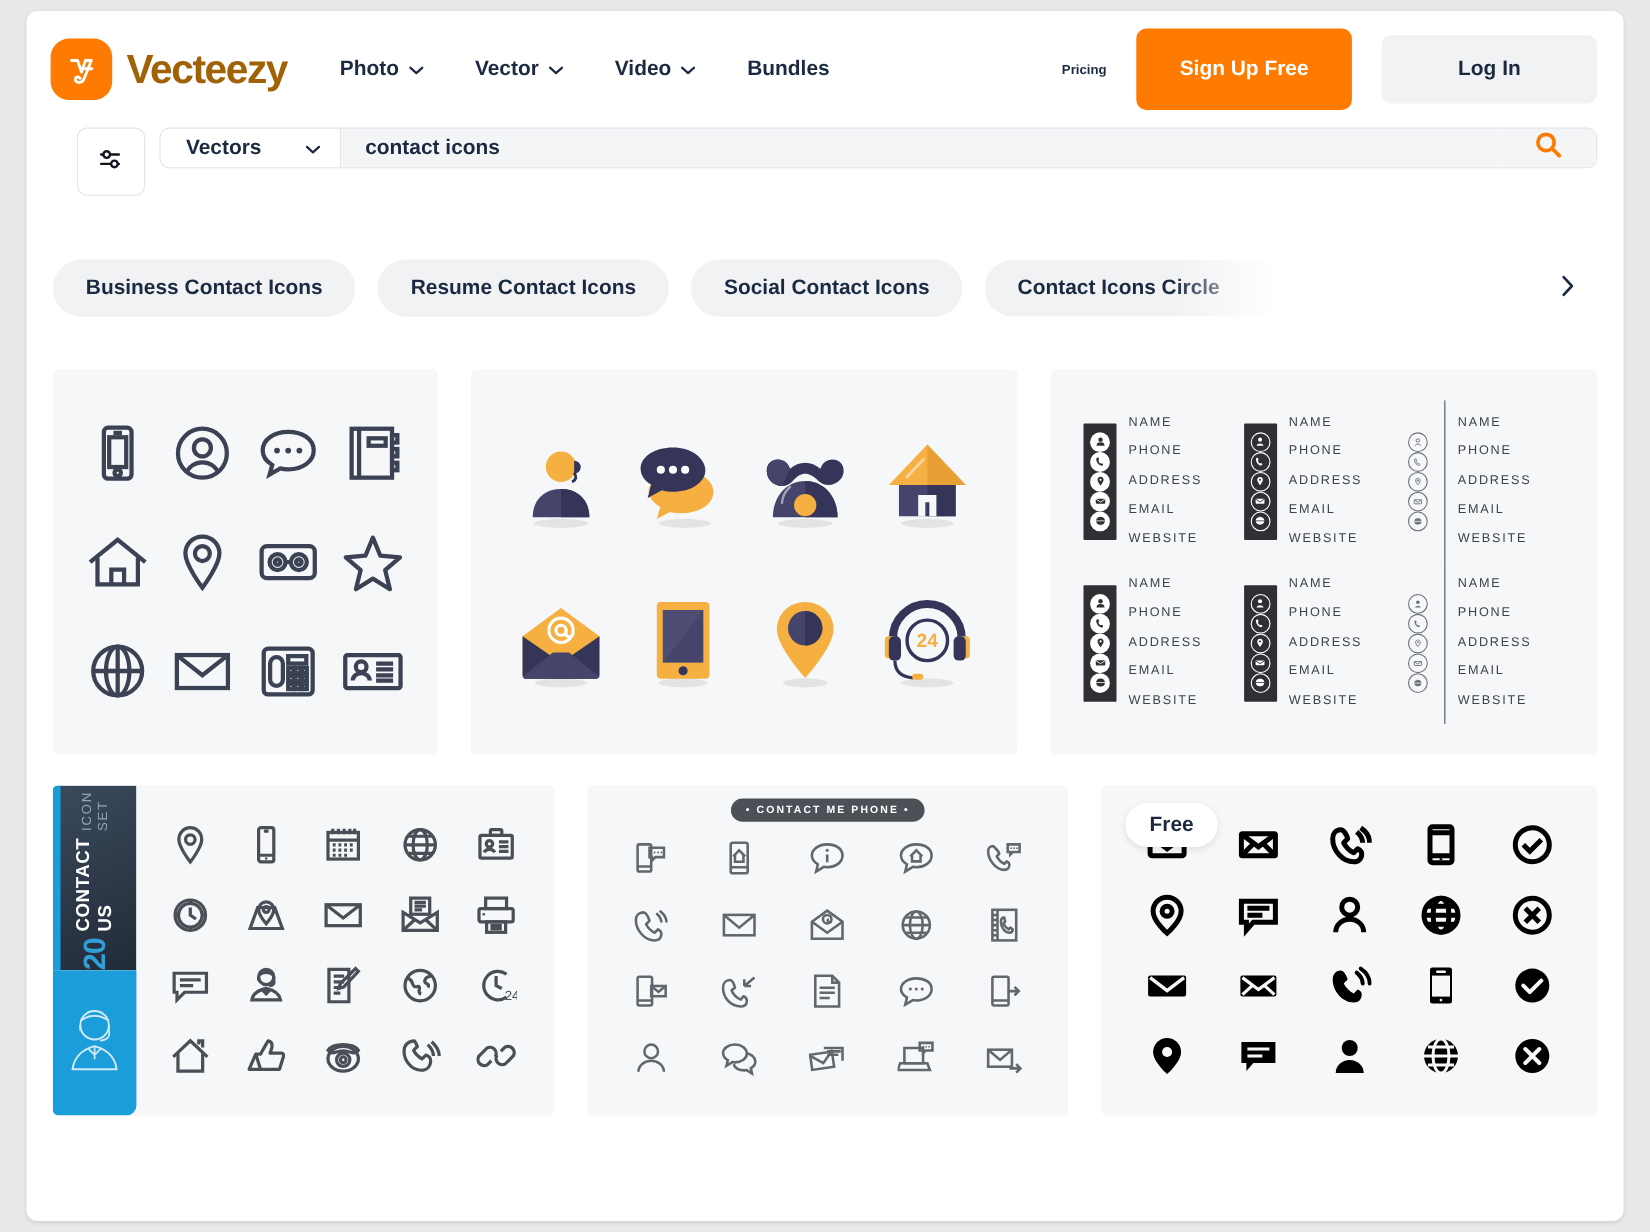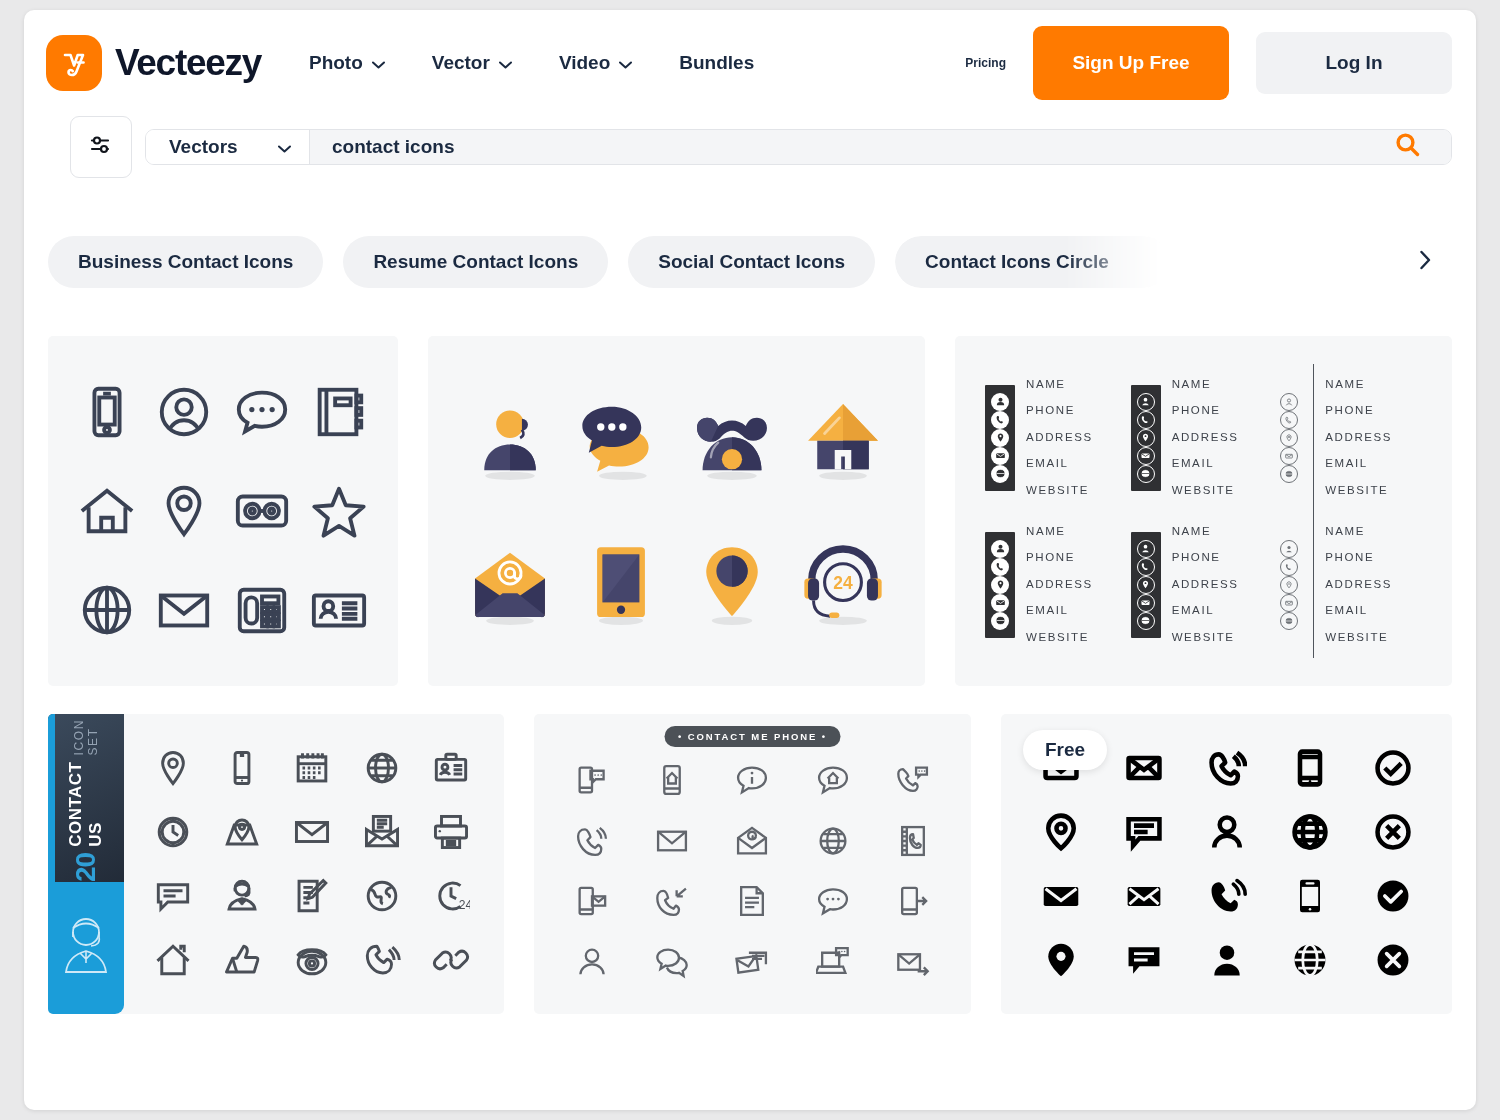--- a/index.html
+++ b/index.html
@@ -25,21 +25,21 @@
     padding: 0 24px 0 22px;
     gap: 0;
   }
   .logo { display: flex; align-items: center; gap: 13px; }
   .logo-mark {
     width: 56px; height: 56px; border-radius: 17px;
     background: #ff7a00;
     display: flex; align-items: center; justify-content: center;
   }
   .logo-text {
-    font-size: 37px; font-weight: bold; color: #0f172a;
+    font-size: 37px; font-weight: bold; color: #a16207;
     letter-spacing: -1.3px;
   }
   .nav { display: flex; align-items: flex-start; margin-left: 48px; gap: 0; }
   .nav-item {
     display: flex; align-items: center; gap: 9px;
     font-size: 19px; font-weight: bold; color: #1b2a41;
     padding: 10px 0; margin-right: 47px; cursor: pointer;
   }
   .nav-item:last-child { margin-right: 0; }
   .chev { display: block; }
@@ -49,21 +49,21 @@
     border: none; cursor: pointer; border-radius: 9px;
     font-family: inherit; font-size: 19px; font-weight: bold;
     display: flex; align-items: center; justify-content: center;
   }
   .btn-signup { width: 196px; height: 74px; background: #ff7a00; color: #fff; }
   .btn-login  { width: 196px; height: 62px; background: #f1f2f4; color: #1b2a41; }
 
   
   .searchbar {
     margin: 0 24px; height: 62px;
-    display: flex; align-items: center; gap: 13px; padding-left: 22px;
+    display: flex; align-items: flex-start; gap: 13px; padding-left: 22px;
   }
   .filter-btn {
     width: 62px; height: 62px; flex: none;
     border: 1px solid #e2e4e8; border-radius: 9px; background: #fff;
     display: flex; align-items: center; justify-content: center; cursor: pointer;
   }
   .search-wrap {
     flex: 1; display: flex; align-items: stretch;
     border: 1px solid #e2e4e8; border-radius: 9px; overflow: hidden; background: #fff;
   }

